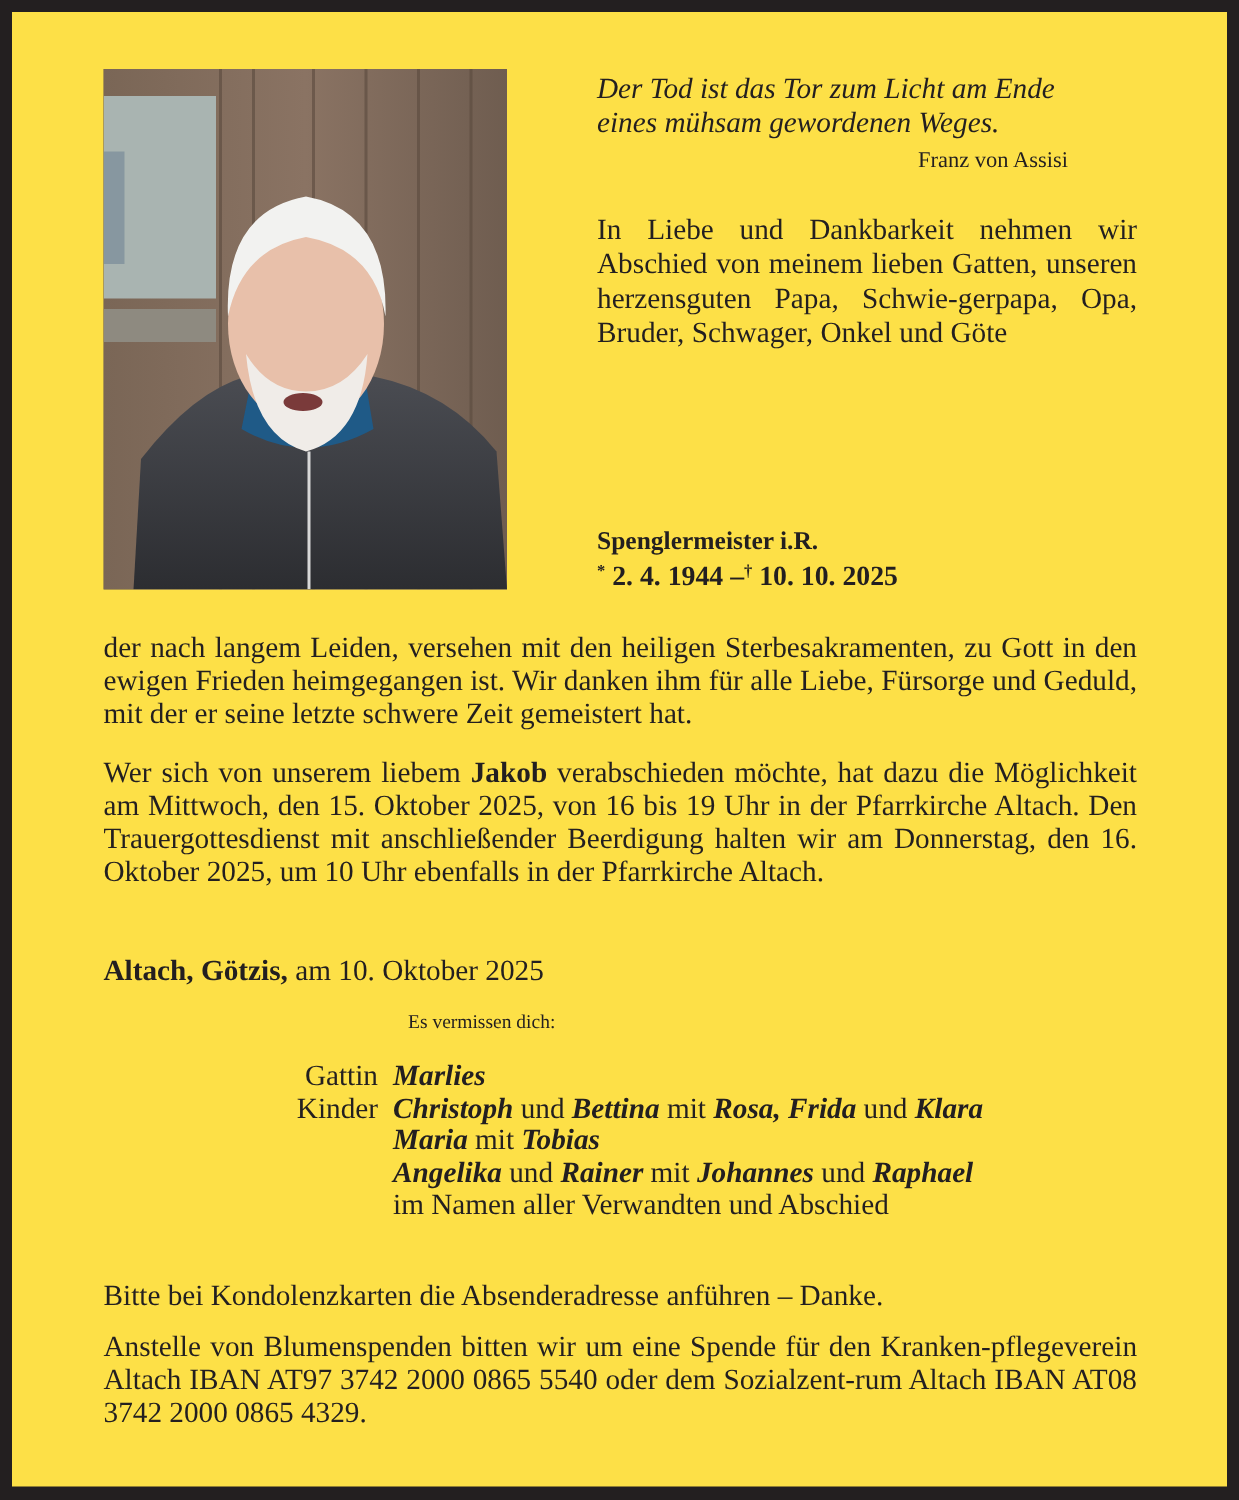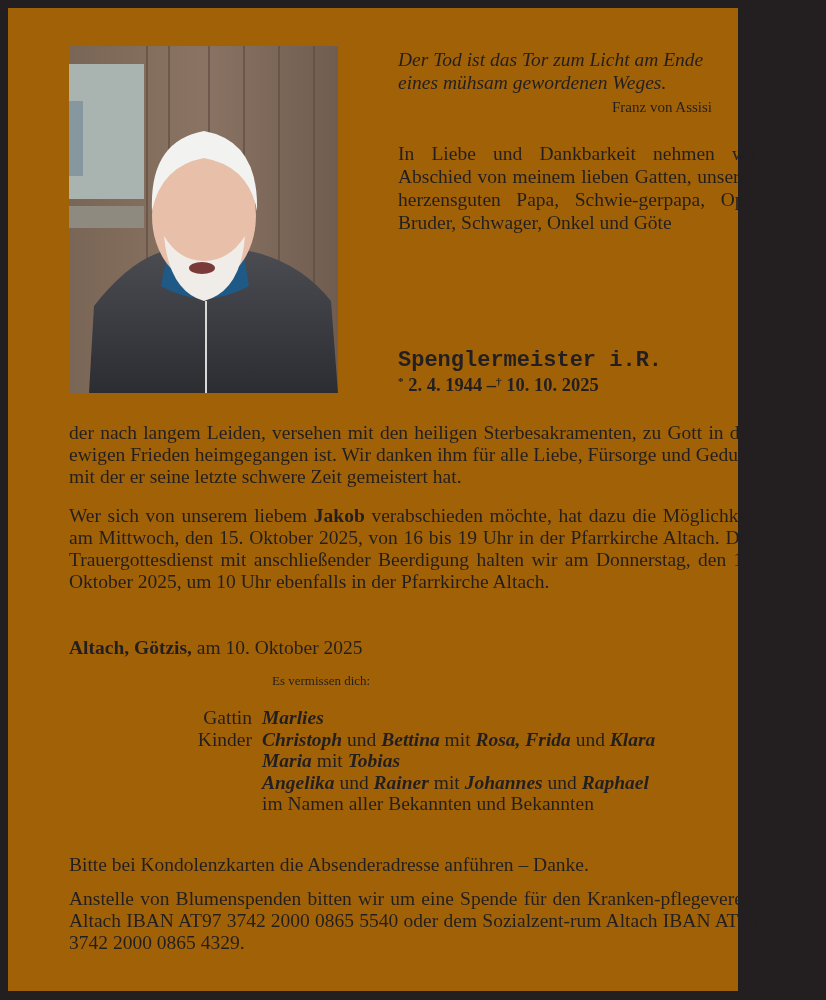--- a/index.html
+++ b/index.html
@@ -1,24 +1,24 @@
 <!DOCTYPE html>
 <html><head>
 <meta charset="utf-8">
 <style>
   html, body { margin:0; padding:0; }
   body { width:826px; height:1000px; background:#231f20; position:relative; overflow:hidden; font-family:"DejaVu Serif", "Liberation Serif", serif; color:#231f20; }
-  .card { position:absolute; left:8px; top:8px; width:730px; height:983px; background:#a16207; }
+  .card { position:absolute; left:8px; top:8px; width:810px; height:983px; background:#fde047; }
   .photo { position:absolute; left:61px; top:38px; width:269px; height:347px; overflow:hidden; background:#6b5a4c; }
   .photo svg { display:block; }
   .quote { position:absolute; left:390px; top:40px; width:360px; font-family:"Liberation Serif", serif; font-style:italic; font-size:19.5px; line-height:23px; }
   .quote-author { position:absolute; left:604px; top:91px; font-family:"Liberation Serif", serif; font-size:15px; }
   .intro { position:absolute; left:390px; top:134px; width:360px; font-family:"Liberation Serif", serif; font-size:19.5px; line-height:23px; text-align:justify; }
   .name { position:absolute; left:388px; top:276px; font-family:"Liberation Serif", serif; font-size:56px; line-height:60px; letter-spacing:-0.5px; }
-  .title { position:absolute; left:390px; top:342px; font-family:Liberation Mono, monospace; font-weight:bold; font-size:22px; line-height:21px;text-align:right; }
+  .title { position:absolute; left:390px; top:342px; font-family:Liberation Serif, serif; font-weight:bold; font-size:17px; line-height:21px;text-align:right; }
   .dates { position:absolute; left:390px; top:363px; font-family:"Liberation Serif", serif; font-weight:bold; font-size:18.5px; line-height:21px; }
   .dates sup { font-size:11px; vertical-align:6px; }
   .para { position:absolute; left:61px; width:689px; font-family:"Liberation Serif", serif; font-size:19.5px; line-height:22px; text-align:justify; }
   .p1 { top:414px; }
   .p2 { top:497px; }
   .place { position:absolute; left:61px; top:629px; font-family:"Liberation Serif", serif; font-size:19.5px; }
   .place b { font-weight:bold; }
   .miss { position:absolute; left:264px; top:665px; font-family:"Liberation Serif", serif; font-size:13px; }
   .family { position:absolute; left:150px; top:699px; font-family:"Liberation Serif", serif; font-size:19.5px; line-height:21.5px; }
   .fam-row { display:flex; }
@@ -101,19 +101,19 @@
       <div class="fam-row">
         <span class="fam-label"></span>
         <span class="fam-val"><b>Maria</b><span> mit </span><b>Tobias</b></span>
       </div>
       <div class="fam-row">
         <span class="fam-label"></span>
         <span class="fam-val"><b>Angelika</b><span> und </span><b>Rainer</b><span> mit </span><b>Johannes</b><span> und </span><b>Raphael</b></span>
       </div>
       <div class="fam-row">
         <span class="fam-label"></span>
-        <span class="fam-val"><span>im Namen aller Bekannten und Bekannten</span></span>
+        <span class="fam-val"><span>im Namen aller Verwandten und Abschied</span></span>
       </div>
     </div>
 
   <div class="note">Bitte bei Kondolenzkarten die Absenderadresse anführen – Danke.</div>
   <div class="para p3">Anstelle von Blumenspenden bitten wir um eine Spende für den Kranken-pflegeverein Altach IBAN AT97 3742 2000 0865 5540 oder dem Sozialzent-rum Altach IBAN AT08 3742 2000 0865 4329.</div>
 </div>
 
 </body></html>

